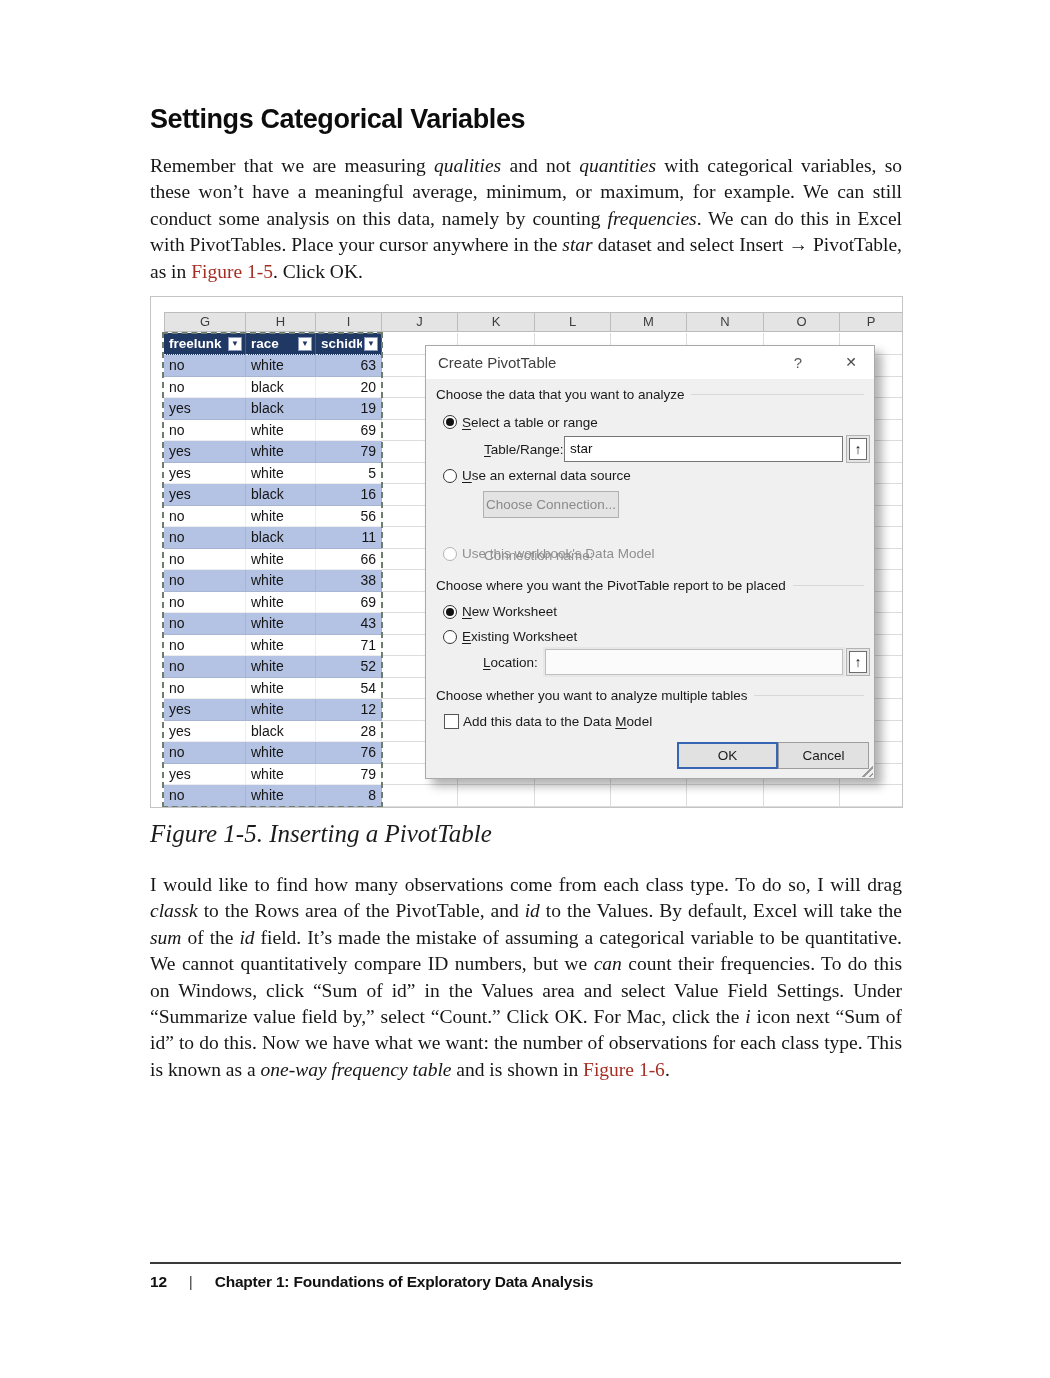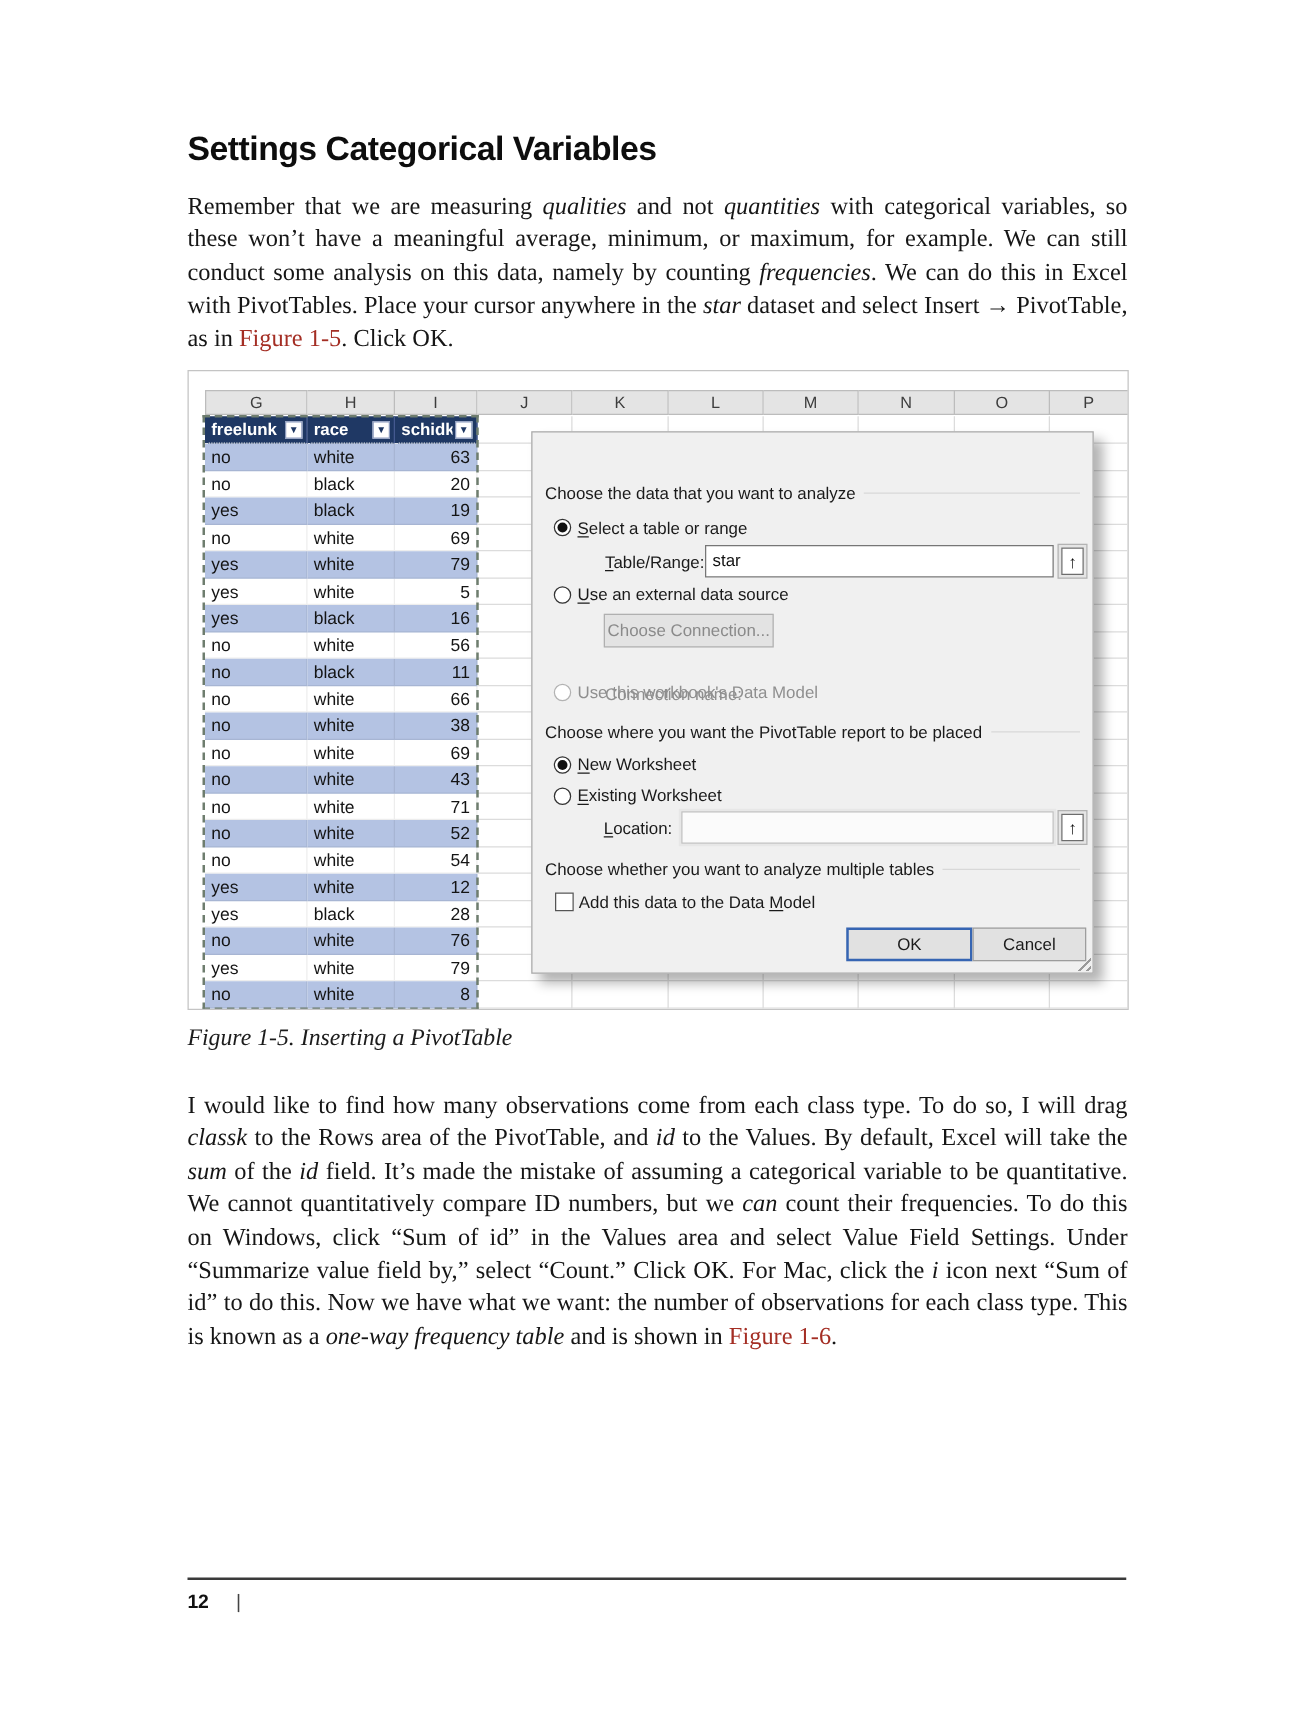--- a/index.html
+++ b/index.html
@@ -18,21 +18,21 @@
     position:absolute; left:150px; width:752px;
     font-size:19.5px; line-height:26.4px; text-align:justify; color:#161616;
   }
   .para-1 { top:153px; }
   .para-2 { top:872px; }
   .seg-i { font-style:italic; }
   .seg-red { color:var(--red,#a42e24); }
   .seg-u { text-decoration:underline; text-underline-offset:2px; }
   .fig-caption {
     position:absolute; left:150px; top:820px; width:752px;
-    font-style:italic; font-size:19px; color:#1c1c1c;
+    font-style:italic; font-size:25px; color:#1c1c1c;
   }
   .footer-rule { position:absolute; left:150px; top:1262px; width:751px; height:2px; background:#3a3a3a; }
   .footer {
     position:absolute; left:150px; top:1273px; width:752px;
     font-family:"Liberation Sans", sans-serif; font-weight:700; font-size:15.5px;
     letter-spacing:-0.2px; color:#111; display:flex; align-items:baseline;
   }
   .footer .sep { font-weight:400; color:#444; margin:0 22px; }
   
   .shot {
@@ -416,20 +416,25 @@
             <div class="gcell" style="width: 77px;"></div>
             <div class="gcell" style="width: 76px;"></div>
             <div class="gcell" style="width: 76px;"></div>
             <div class="gcell" style="width: 77px;"></div>
             <div class="gcell" style="width: 76px;"></div>
             <div class="gcell" style="width: 63px;"></div>
           </div>
         </div>
 
       <div class="dlg">
+        <div class="dlg-titlebar">
+          <span class="dlg-title">Create PivotTable</span>
+          <span class="dlg-help">?</span>
+          <span class="dlg-close">✕</span>
+        </div>
 
         <div class="group" style="top:41px;">Choose the data that you want to analyze</div>
 
         <span class="radio selected" style="top:69px;"></span>
         <span class="rlabel" style="top:69px;"><span class="seg-u">S</span><span>elect a table or range</span></span>
 
         <span class="sublabel" style="left:58px; top:96px;"><span class="seg-u">T</span><span>able/Range:</span></span>
         <div class="txt-input" style="left:138px; top:90px; width:279px; height:26px;">star</div>
         <div class="refedit" style="left:420px; top:89px;">
           <div class="refedit-inner">↑</div>
@@ -473,15 +478,16 @@
   </div>
 
   <p class="fig-caption">Figure 1-5. Inserting a PivotTable</p>
 
   <p class="para para-2"><span>I would like to find how many observations come from each class type. To do so, I will drag </span><span class="seg-i">classk</span><span> to the Rows area of the PivotTable, and </span><span class="seg-i">id</span><span> to the Values. By default, Excel will take the </span><span class="seg-i">sum</span><span> of the </span><span class="seg-i">id</span><span> field. It’s made the mistake of assuming a categorical variable to be quantitative. We cannot quantitatively compare ID numbers, but we </span><span class="seg-i">can</span><span> count their frequencies. To do this on Windows, click “Sum of id” in the Values area and select Value Field Settings. Under “Summarize value field by,” select “Count.” Click OK. For Mac, click the </span><span class="seg-i">i</span><span> icon next “Sum of id” to do this. Now we have what we want: the number of observations for each class type. This is known as a </span><span class="seg-i">one-way frequency table</span><span> and is shown in </span><span class="seg-red">Figure 1-6</span><span>.</span></p>
 
   <div class="footer-rule"></div>
   <div class="footer">
     <span>12</span>
     <span class="sep">|</span>
+    <span>Chapter 1: Foundations of Exploratory Data Analysis</span>
   </div>
 
 </div>
 
 </body></html>

